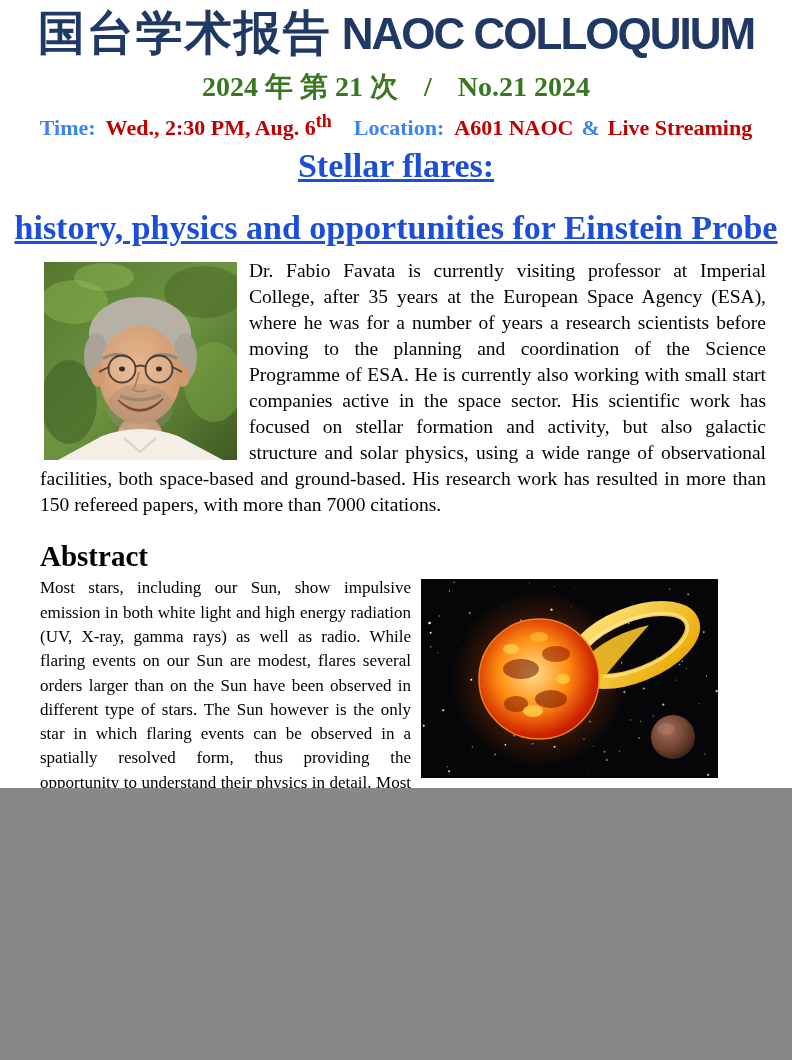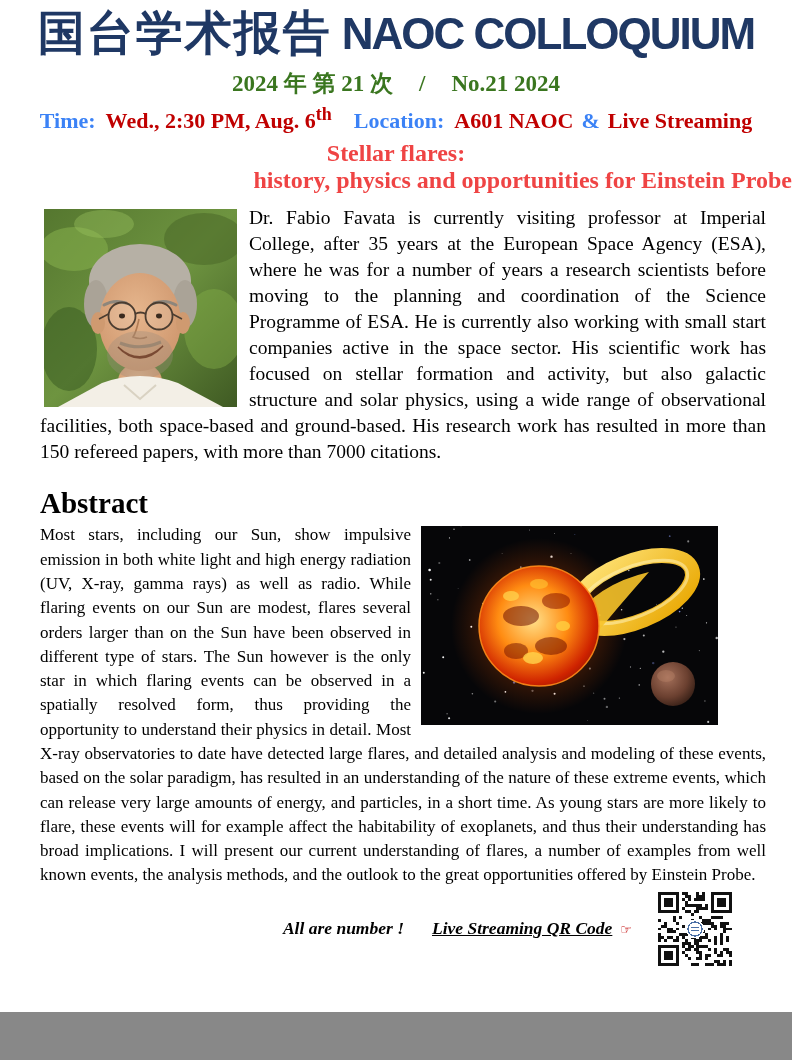--- a/index.html
+++ b/index.html
@@ -1,33 +1,33 @@
 <!DOCTYPE html>
 <html><head>
 <meta charset="utf-8">
 <style>
   html,body { margin:0; padding:0; background:#888; }
   .page {
-    width:792px; height:1012px; margin:0 auto; background:#ffffff;
+    width:792px; height:788px; margin:0 auto; background:#ffffff;
     position:relative; overflow:hidden;
     font-family:"Liberation Serif", serif; color:#000;
   }
   
   .hdr { text-align:center; padding-top:2px; color:#1F3864; white-space:nowrap; }
   .hdr-cn { font-family:"Liberation Sans", sans-serif; font-weight:bold; font-size:47px; letter-spacing:2px; vertical-align:middle; }
   .hdr-en { font-family:"Liberation Sans", sans-serif; font-weight:bold; font-size:44px; letter-spacing:-2px; vertical-align:middle; margin-left:6px; }
-  .issue { text-align:center; color:#3A761F; font-weight:bold; font-size:23px; margin-top:3px; }
+  .issue { text-align:center; color:#3A761F; font-weight:bold; font-size:28px; margin-top:3px; }
   .issue .sep { margin:0 26px; }
   .timeline { text-align:center; font-weight:bold; font-size:22px; margin-top:5px; white-space:nowrap; }
   .navy { color:#3b82f6;margin-top:45px; } .red { color:#C00000; }
   .timeline .g1 { margin-right:10px; } .timeline .g2 { margin-right:22px; } .timeline .g3 { margin-right:8px; }
   .timeline sup { font-size:18px; }
   
-  .talk-title { text-align:center; color:#ef4444; font-weight:bold; font-size:24px; margin-top:6px; }
-  .talk-title.l2 { margin-top:0;text-align:right; }
+  .talk-title { text-align:center; color:#1d4ed8; font-weight:bold; font-size:34px; margin-top:6px;text-decoration:underline; }
+  .talk-title.l2 { margin-top:24px; }
   .speaker { text-align:center; color:#3A761F; font-weight:bold; font-size:22px; margin-top:7px; }
   .speaker .aff { font-size:18.5px; margin-left:8px; }
   
   .bio { margin:11px 26px 0 40px; text-align:justify; font-size:19.5px; line-height:26px; }
   .photo { float:left; width:193px; height:198px; margin:4px 12px 2px 4px; }
   .photo svg { display:block; width:100%; height:100%; }
   
   .abs-h { color:#000000; font-weight:bold; font-size:29px; margin:22px 0 3px 40px; font-family:"Liberation Serif", serif; }
   .abs { margin:2px 26px 0 40px; text-align:justify; font-size:17px; line-height:24.3px; }
   .flare { float:right; width:297px; height:199px; margin:3px 48px 5px 10px; }

